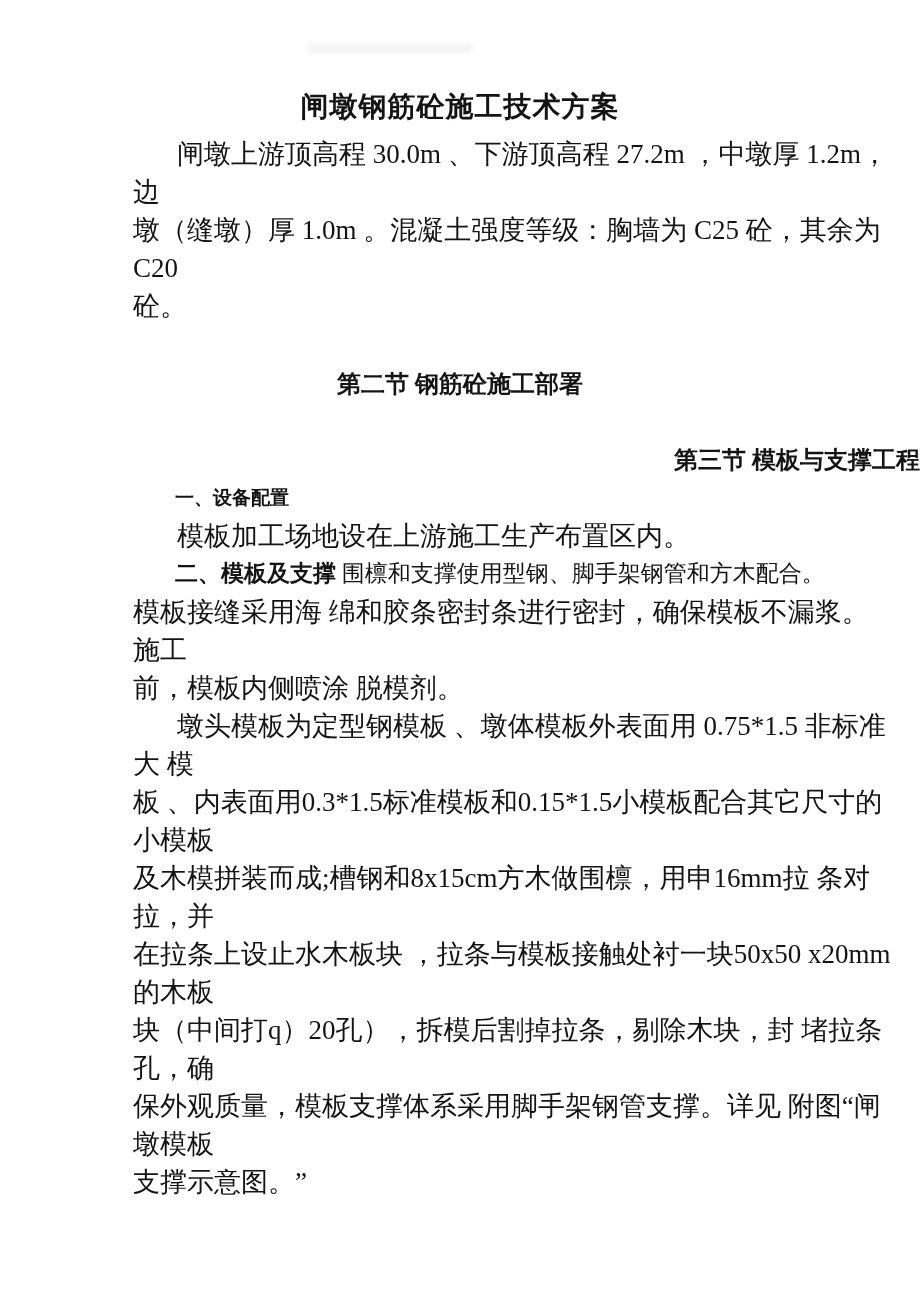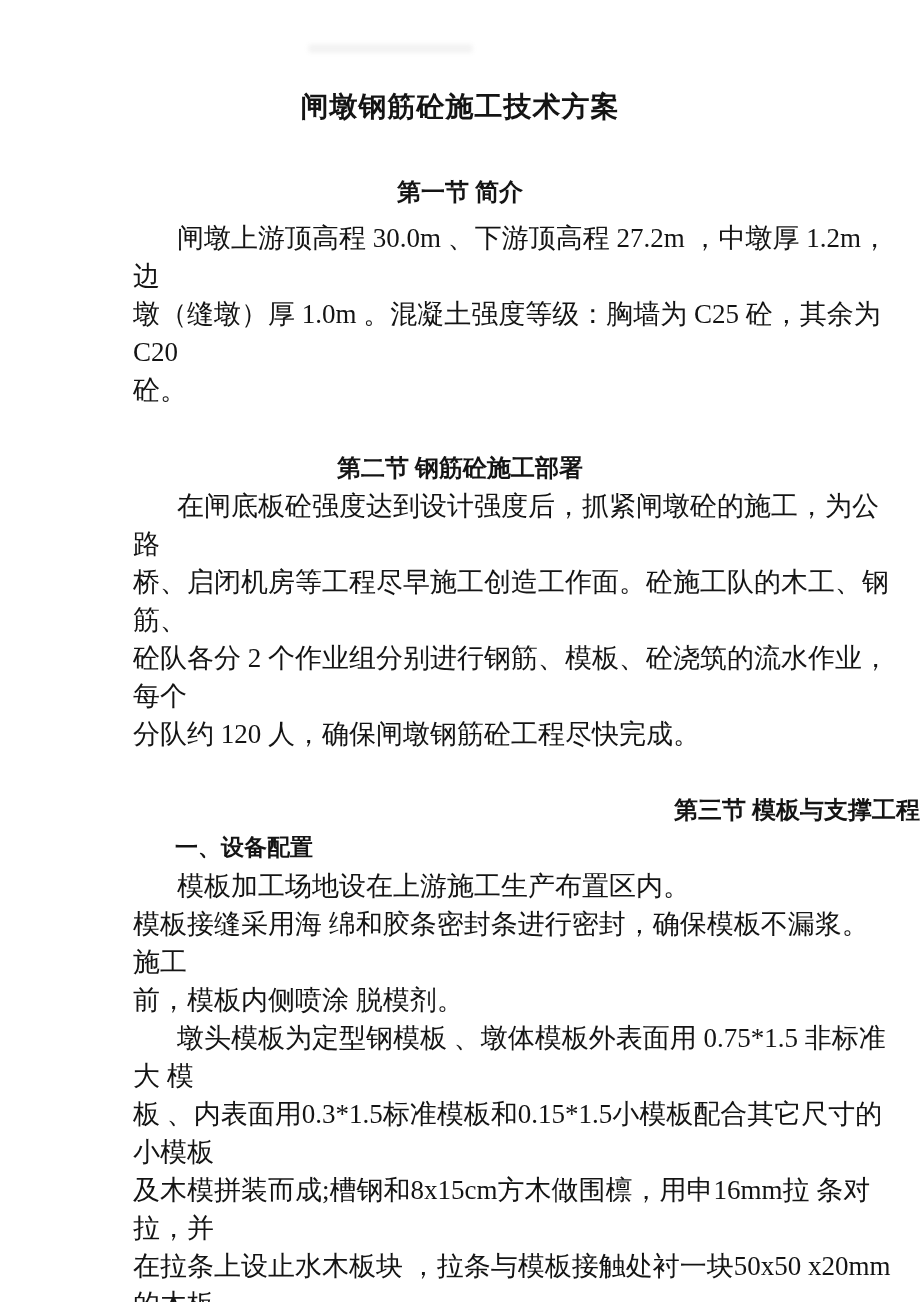--- a/index.html
+++ b/index.html
@@ -36,21 +36,21 @@
     margin: 0 25px 0 133px;
     font-size: 27px;
     line-height: 38px;
     white-space: pre-line;
     text-indent: 44px;
   }
   .p1 { margin-top: 8px; }
   .no-indent { text-indent: 0; }
   .sub-heading {
     margin: 0 25px 0 133px;
-    font-size: 23px;
+    font-size: 19px;
     font-weight: 700;
     line-height: 38px;
     text-indent: 42px;
   }
   .mixed-line {
     margin: 0 25px 0 133px;
     font-size: 23px;
     line-height: 38px;
     text-indent: 42px;
   }
@@ -68,40 +68,38 @@
   }
 </style>
 </head>
 <body>
 
 <div class="page">
   <div class="scan-smudge"></div>
 
   <h1 class="doc-title">闸墩钢筋砼施工技术方案</h1>
 
-  <h2 class="sec-heading sec1-heading">第一节 简介</h2>
 
   <div class="body-par p1">闸墩上游顶高程 30.0m 、下游顶高程 27.2m ，中墩厚 1.2m， 边
 墩（缝墩）厚 1.0m 。混凝土强度等级：胸墙为 C25 砼，其余为 C20
 砼。</div>
 
   <h2 class="sec-heading sec2-heading">第二节 钢筋砼施工部署</h2>
 
-  <div class="body-par">在闸底板砼强度达到设计强度后，抓紧闸墩砼的施工，为公路
-桥、启闭机房等工程尽早施工创造工作面。砼施工队的木工、钢筋、
-砼队各分 2 个作业组分别进行钢筋、模板、砼浇筑的流水作业，每个
-分队约 120 人，确保闸墩钢筋砼工程尽快完成。</div>
 
   <h2 class="sec-heading sec3-heading">第三节 模板与支撑工程</h2>
 
   <div class="sub-heading">一、设备配置</div>
 
 
   <div class="body-par">模板加工场地设在上游施工生产布置区内。</div>
 
+  <div class="mixed-line">
+    <span class="lead">二、模板及支撑</span><span> 围檩和支撑使用型钢、脚手架钢管和方木配合。</span>
+  </div>
 
   <div class="body-par no-indent">模板接缝采用海 绵和胶条密封条进行密封，确保模板不漏浆。施工
 前，模板内侧喷涂 脱模剂。</div>
 
   <div class="body-par">墩头模板为定型钢模板 、墩体模板外表面用 0.75*1.5 非标准大 模
 板 、内表面用0.3*1.5标准模板和0.15*1.5小模板配合其它尺寸的 小模板
 及木模拼装而成;槽钢和8x15cm方木做围檩，用申16mm拉 条对拉，并
 在拉条上设止水木板块 ，拉条与模板接触处衬一块50x50 x20mm的木板
 块（中间打q）20孔），拆模后割掉拉条，剔除木块，封 堵拉条孔，确
 保外观质量，模板支撑体系采用脚手架钢管支撑。详见 附图“闸墩模板

